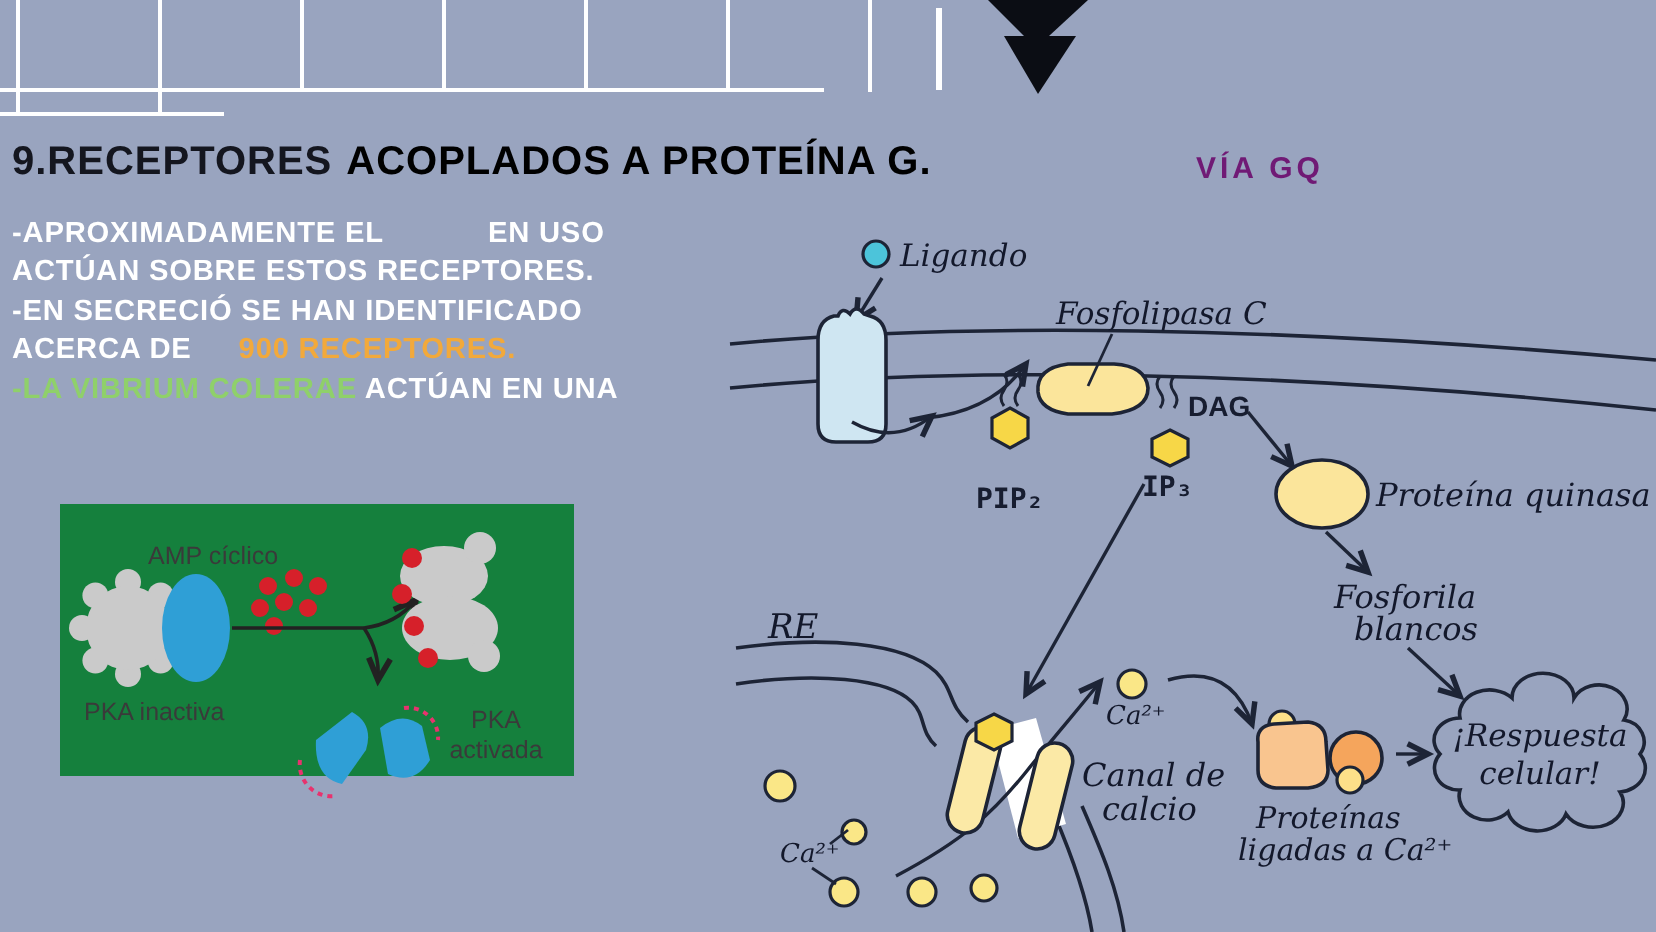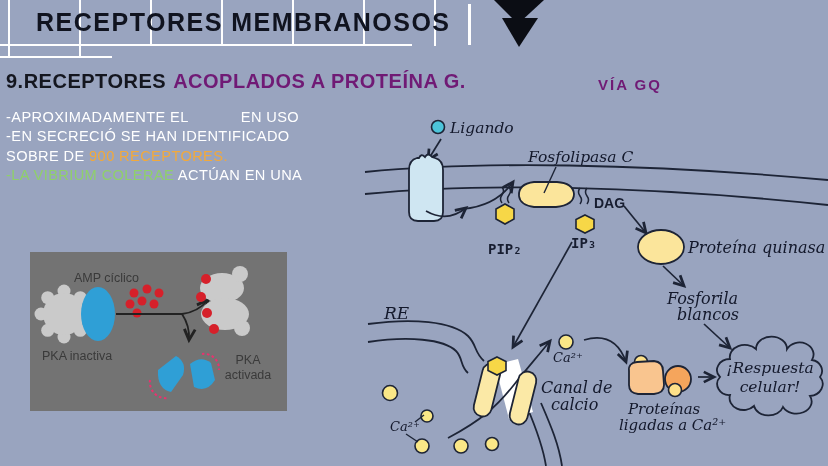--- a/index.html
+++ b/index.html
@@ -9,32 +9,32 @@
   
   .vline{position:absolute;top:0;width:2px;background:#fff;}
   .hline{position:absolute;height:2px;background:#fff;}
   .divider{position:absolute;left:468px;top:4px;width:3px;height:41px;background:#fff;}
 
   .page-title{position:absolute;left:36px;top:8px;font-size:25px;font-weight:bold;
     letter-spacing:1.5px;color:#10131f;white-space:nowrap;}
 
   .heading{position:absolute;left:6px;top:70px;font-size:20px;font-weight:bold;
     letter-spacing:.5px;white-space:nowrap;color:#14161f;}
-  .heading .pink{color:#701a75;margin-left:7px;}
+  .heading .pink{color:#000000;margin-left:7px;}
 
   .via{position:absolute;left:598px;top:76px;font-size:15px;font-weight:bold;
     letter-spacing:2px;color:#701a75;}
 
   .notes{position:absolute;left:6px;top:108px;width:385px;font-size:14.6px;
-    font-weight:normal;letter-spacing:.4px;line-height:19.4px;color:#fff;}
-  .notes .orange{color:#f2a93b;}
+    font-weight:bold;letter-spacing:.4px;line-height:19.4px;color:#fff;}
+  .notes .orange{color:#f2a93b;margin-left:19px;}
   .notes .green{color:#8fd06a;margin-top:25px;}
   .notes .gap{display:inline-block;width:52px;}
 
-  .figure-box{position:absolute;left:30px;top:252px;width:257px;height:159px;background:#737373;}
+  .figure-box{position:absolute;left:30px;top:252px;width:257px;height:136px;background:#15803d;}
 
   svg text{user-select:none;}
   .hand{font-family:"DejaVu Serif",serif;font-style:italic;fill:#13182b;}
   .mono{font-family:"DejaVu Sans Mono",monospace;font-weight:bold;fill:#171d30;}
   .print{font-family:"Liberation Sans",sans-serif;font-weight:bold;fill:#171d30;}
   .figtext{font-family:"Liberation Sans",sans-serif;fill:#3a3a3a;}
 </style>
 </head>
 <body>
 
@@ -49,32 +49,32 @@
   <div class="vline" style="left:434px;height:46px"></div>
   <div class="hline" style="left:0;top:44px;width:412px"></div>
   <div class="hline" style="left:0;top:56px;width:112px"></div>
   <div class="divider"></div>
 
   <svg style="position:absolute;left:0;top:0" width="828" height="60">
     <polygon points="494,0 544,0 518,24" fill="#0b0d14"></polygon>
     <polygon points="502,18 538,18 519,47" fill="#0b0d14"></polygon>
   </svg>
 
-  <div class="page-title">RECEPTORES MEMBRANOSOS</div>
 
   <div class="heading">
     <span>9.RECEPTORES</span><span class="pink">ACOPLADOS A PROTEÍNA G.</span>
   </div>
 
   <div class="via">VÍA GQ</div>
 
   <div class="notes">
     <div><span>-APROXIMADAMENTE EL</span><span class="gap"></span><span>EN USO</span></div>
+    <div>ACTÚAN SOBRE ESTOS RECEPTORES.</div>
     <div>-EN SECRECIÓ SE HAN IDENTIFICADO</div>
-    <div><span>SOBRE DE</span> <span class="orange">900 RECEPTORES.</span></div>
+    <div><span>ACERCA DE</span> <span class="orange">900 RECEPTORES.</span></div>
     <div><span class="green">-LA VIBRIUM COLERAE</span> <span>ACTÚAN EN UNA</span></div>
   </div>
 
   <div class="figure-box">
     <svg width="257" height="166" viewBox="0 0 257 166">
       <defs>
         <marker id="fah" markerWidth="10" markerHeight="10" refX="7" refY="4" orient="auto">
           <path d="M1,1 L7,4 L1,7" fill="none" stroke="#222" stroke-width="1.6"></path>
         </marker>
       </defs>

